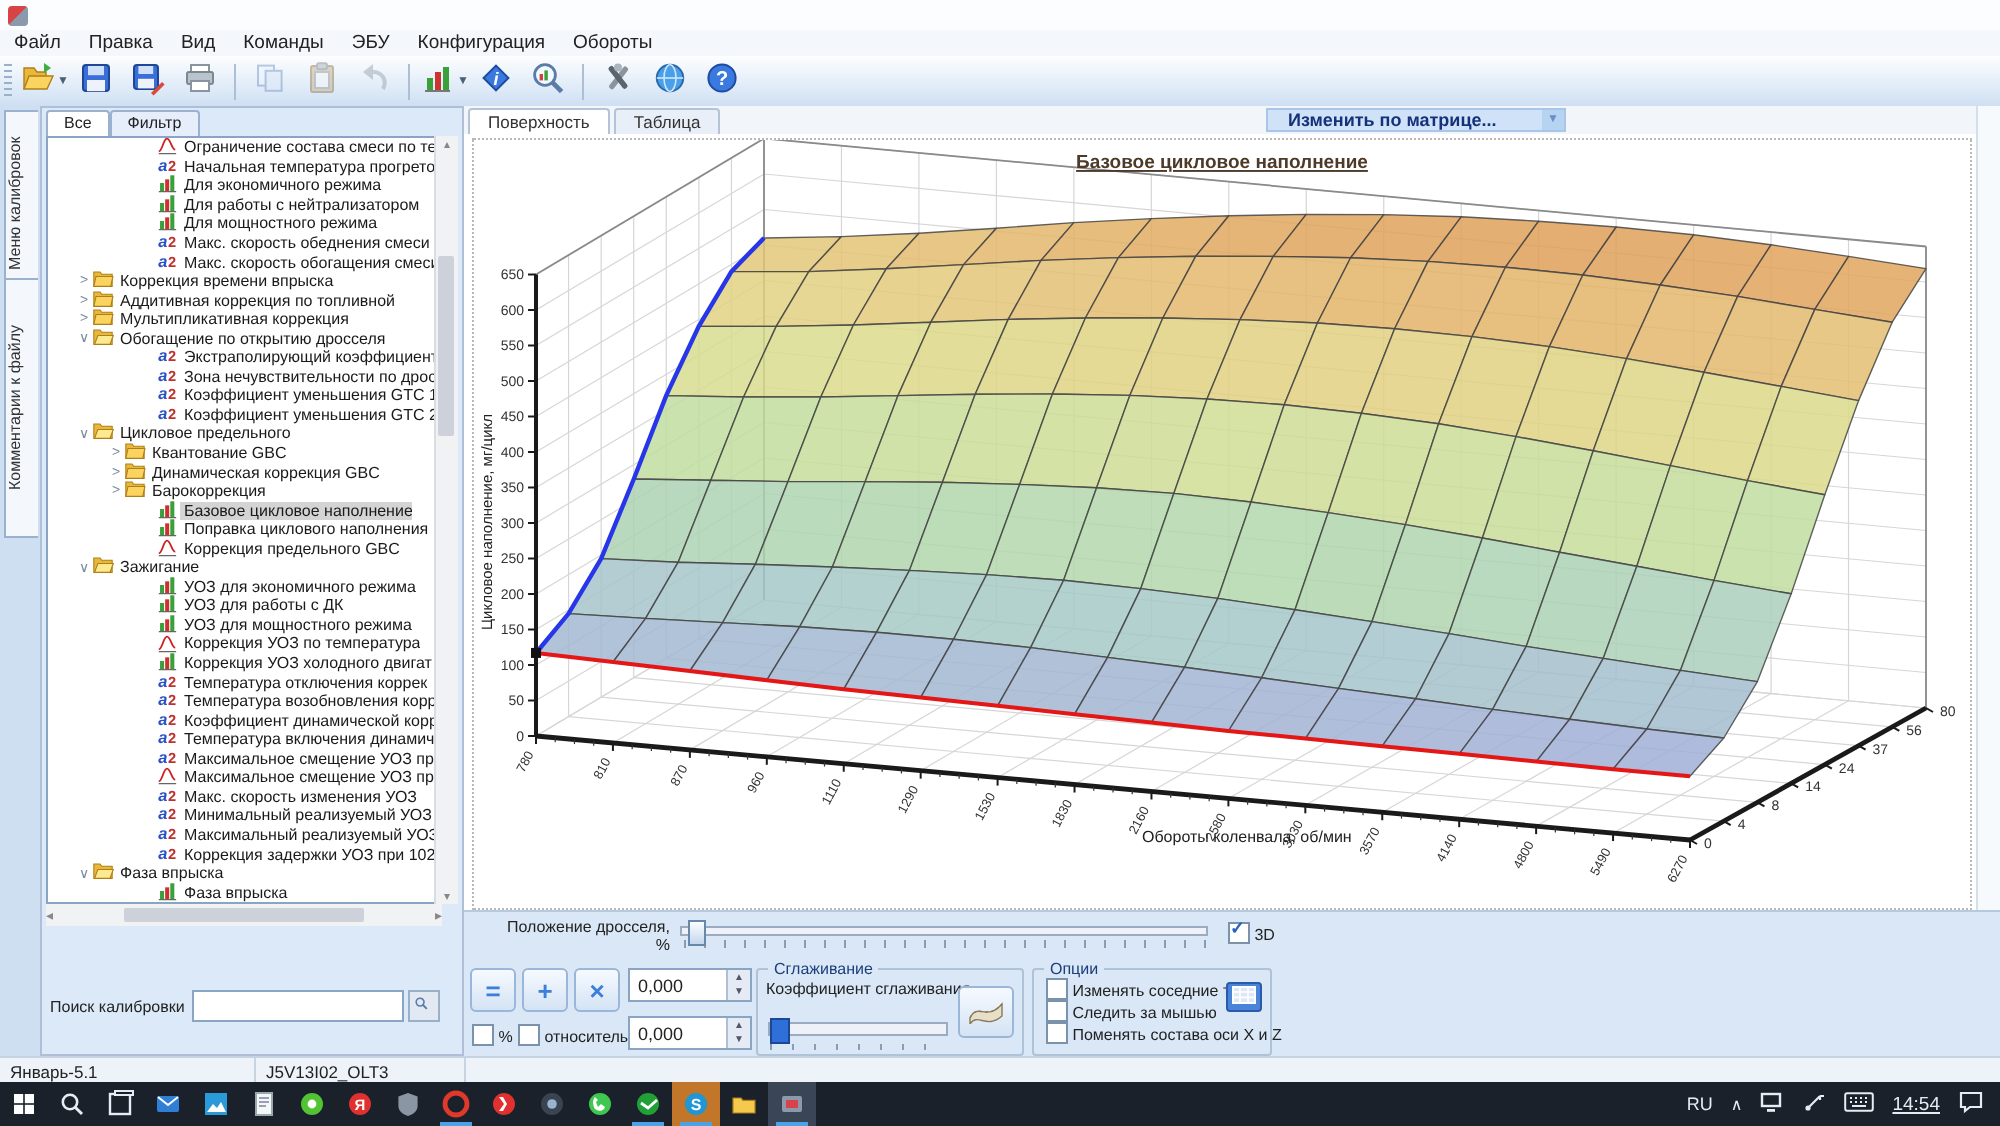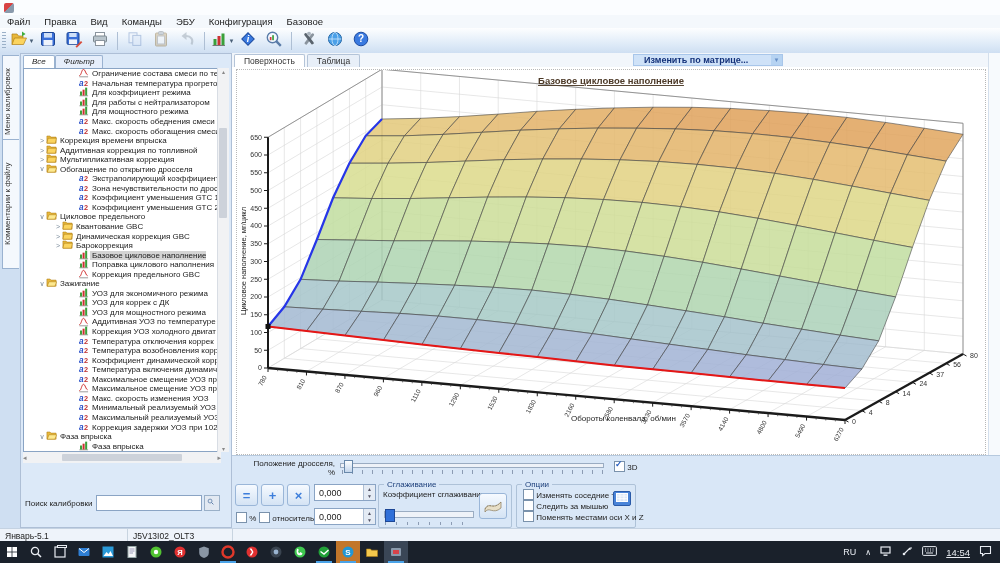--- a/index.html
+++ b/index.html
@@ -23,21 +23,21 @@
         align-items:center;justify-content:center;background:transparent;padding:0;margin:0 1px;}
   .tbtn.disabled{opacity:.5;}
   .tbtn .dd{font-size:6px;color:#4a6078;margin-left:1px;}
   .tsep{width:1px;height:18px;background:#aebfd4;margin:0 4px;}
   
   #vtabs{left:0;top:53px;width:20px;height:475px;background:#cfdff2;}
   .vtab{position:absolute;left:2px;width:16px;background:#f4f8fd;border:1px solid #9ab2d0;border-left:none;
         border-radius:0 0 0 0;color:#333;font-size:8px;
         writing-mode:vertical-rl;transform:rotate(180deg);text-align:center;padding:6px 0;}
   #treepanel{left:20px;top:53px;width:212px;height:475px;background:#dce9f8;border:1px solid #aebfd6;box-sizing:border-box;}
-  #treetabs{position:absolute;left:2px;top:1px;height:13px;display:flex;font-size:8px;color:#222;font-style:italic;}
+  #treetabs{position:absolute;left:2px;top:1px;height:13px;display:flex;font-size:8px;color:#222;}
   .ttab{padding:1px 8px 0 8px;border:1px solid #9ab2d0;border-bottom:none;border-radius:2px 2px 0 0;background:#e6eefb;}
   .ttab.active{background:#fff;}
   #tree{position:absolute;left:2px;top:14px;width:198px;height:384px;background:#fff;border:1px solid #8aa4c4;
         overflow:hidden;box-sizing:border-box;}
   .trow{height:9.55px;display:flex;align-items:center;white-space:nowrap;font-size:8px;color:#1a1a1a;}
   .trow .exp{width:8px;text-align:center;color:#7a8a9a;font-size:7px;flex:0 0 8px;}
   .trow .lbl{overflow:hidden;text-overflow:clip;padding-left:2px;}
   .trow.sel .lbl{background:#d4d4d4;}
   .trow svg{flex:0 0 11px;}
   #vscroll{position:absolute;right:2px;top:14px;width:11px;height:384px;background:#f1f2f4;border-left:1px solid #d8dde4;}
@@ -103,21 +103,21 @@
 <div class="abs" id="titlebar">
   <span class="appico"></span>
 </div>
 <div class="abs" id="menubar">
     <span class="menu-item">Файл</span>
     <span class="menu-item">Правка</span>
     <span class="menu-item">Вид</span>
     <span class="menu-item">Команды</span>
     <span class="menu-item">ЭБУ</span>
     <span class="menu-item">Конфигурация</span>
-    <span class="menu-item">Базовое</span>
+    <span class="menu-item">Обороты</span>
   </div>
 <div class="abs" id="toolbar">
     <div class="grip"></div>
     <button class="tbtn">
       <span><svg width="18" height="18" viewBox="0 0 18 18">
           <path d="M2 14.5V4h5l1.5 2H13v2" fill="#e8b83c" stroke="#b07f16" stroke-width="0.7"></path>
           <path d="M2 14.5L4.5 8h12l-3 6.5z" fill="#fbd45f" stroke="#b07f16" stroke-width="0.7"></path>
           <path d="M12 1.5l3.5 2.5-3.5 2.5z" fill="#3fae3f"></path>
         </svg></span>
       <span class="dd">▼</span>
@@ -241,21 +241,21 @@
       </div>
       <div class="trow">
         <span style="flex: 0 0 46px;"></span>
         <span class="exp"></span>
         <span style="flex: 0 0 12px;"><svg width="11" height="11" viewBox="0 0 12 12">
             <line x1="1.5" y1="10.7" x2="11" y2="10.7" stroke="#666" stroke-width="0.7"></line>
             <rect x="2.2" y="6" width="2.2" height="4.4" fill="#3aa03a"></rect>
             <rect x="5" y="4" width="2.2" height="6.4" fill="#cc3030"></rect>
             <rect x="7.8" y="1.8" width="2.2" height="8.6" fill="#3aa03a"></rect>
           </svg></span>
-        <span class="lbl">Для коэффициент режима</span>
+        <span class="lbl">Для экономичного режима</span>
       </div>
       <div class="trow">
         <span style="flex: 0 0 46px;"></span>
         <span class="exp"></span>
         <span style="flex: 0 0 12px;"><svg width="11" height="11" viewBox="0 0 12 12">
             <line x1="1.5" y1="10.7" x2="11" y2="10.7" stroke="#666" stroke-width="0.7"></line>
             <rect x="2.2" y="6" width="2.2" height="4.4" fill="#3aa03a"></rect>
             <rect x="5" y="4" width="2.2" height="6.4" fill="#cc3030"></rect>
             <rect x="7.8" y="1.8" width="2.2" height="8.6" fill="#3aa03a"></rect>
           </svg></span>
@@ -451,41 +451,41 @@
       </div>
       <div class="trow">
         <span style="flex: 0 0 46px;"></span>
         <span class="exp"></span>
         <span style="flex: 0 0 12px;"><svg width="11" height="11" viewBox="0 0 12 12">
             <line x1="1.5" y1="10.7" x2="11" y2="10.7" stroke="#666" stroke-width="0.7"></line>
             <rect x="2.2" y="6" width="2.2" height="4.4" fill="#3aa03a"></rect>
             <rect x="5" y="4" width="2.2" height="6.4" fill="#cc3030"></rect>
             <rect x="7.8" y="1.8" width="2.2" height="8.6" fill="#3aa03a"></rect>
           </svg></span>
-        <span class="lbl">УОЗ для коррек с ДК</span>
+        <span class="lbl">УОЗ для работы с ДК</span>
       </div>
       <div class="trow">
         <span style="flex: 0 0 46px;"></span>
         <span class="exp"></span>
         <span style="flex: 0 0 12px;"><svg width="11" height="11" viewBox="0 0 12 12">
             <line x1="1.5" y1="10.7" x2="11" y2="10.7" stroke="#666" stroke-width="0.7"></line>
             <rect x="2.2" y="6" width="2.2" height="4.4" fill="#3aa03a"></rect>
             <rect x="5" y="4" width="2.2" height="6.4" fill="#cc3030"></rect>
             <rect x="7.8" y="1.8" width="2.2" height="8.6" fill="#3aa03a"></rect>
           </svg></span>
         <span class="lbl">УОЗ для мощностного режима</span>
       </div>
       <div class="trow">
         <span style="flex: 0 0 46px;"></span>
         <span class="exp"></span>
         <span style="flex: 0 0 12px;"><svg width="11" height="11" viewBox="0 0 12 12">
             <line x1="1.5" y1="10.7" x2="11" y2="10.7" stroke="#666" stroke-width="0.7"></line>
             <path d="M1.5 9.5C3.5 9.5 4 2.5 6 2.5s2.5 6 4.5 6" stroke="#cc2020" fill="none" stroke-width="1"></path>
           </svg></span>
-        <span class="lbl">Аддитивная УОЗ по температуре</span>
+        <span class="lbl">Коррекция УОЗ по температура</span>
       </div>
       <div class="trow">
         <span style="flex: 0 0 46px;"></span>
         <span class="exp"></span>
         <span style="flex: 0 0 12px;"><svg width="11" height="11" viewBox="0 0 12 12">
             <line x1="1.5" y1="10.7" x2="11" y2="10.7" stroke="#666" stroke-width="0.7"></line>
             <rect x="2.2" y="6" width="2.2" height="4.4" fill="#3aa03a"></rect>
             <rect x="5" y="4" width="2.2" height="6.4" fill="#cc3030"></rect>
             <rect x="7.8" y="1.8" width="2.2" height="8.6" fill="#3aa03a"></rect>
           </svg></span>
@@ -987,21 +987,21 @@
             <path d="M1 11C5 3 9 13 17 4" fill="none" stroke="#8a7a5a" stroke-width="0.7" stroke-dasharray="1.5 1.5"></path>
           </svg></span>
       </span>
   </div>
 
   <div class="group" style="left:284px;top:28px;width:118px;height:42px">
     <span class="gtitle">Опции</span>
     <div id="optlist">
         <span class="optrow" style="top: 4px;"><span class="cb"></span> <span>Изменять соседние точки</span></span>
         <span class="optrow" style="top: 15px;"><span class="cb"></span> <span>Следить за мышью</span></span>
-        <span class="optrow" style="top: 26px;"><span class="cb"></span> <span>Поменять местами оси X и Z</span></span>
+        <span class="optrow" style="top: 26px;"><span class="cb"></span> <span>Поменять состава оси X и Z</span></span>
       </div>
     <span id="gridbtn">
         <span id="gridico"><svg width="12" height="9" viewBox="0 0 12 9">
             <rect x="0.5" y="0.5" width="11" height="8" fill="#dce8f8" stroke="#fff"></rect>
             <path d="M0.5 3h11M0.5 5.7h11M4 0.5v8M8 0.5v8" stroke="#fff" stroke-width="0.8"></path>
           </svg></span>
       </span>
   </div>
 </div>
 

